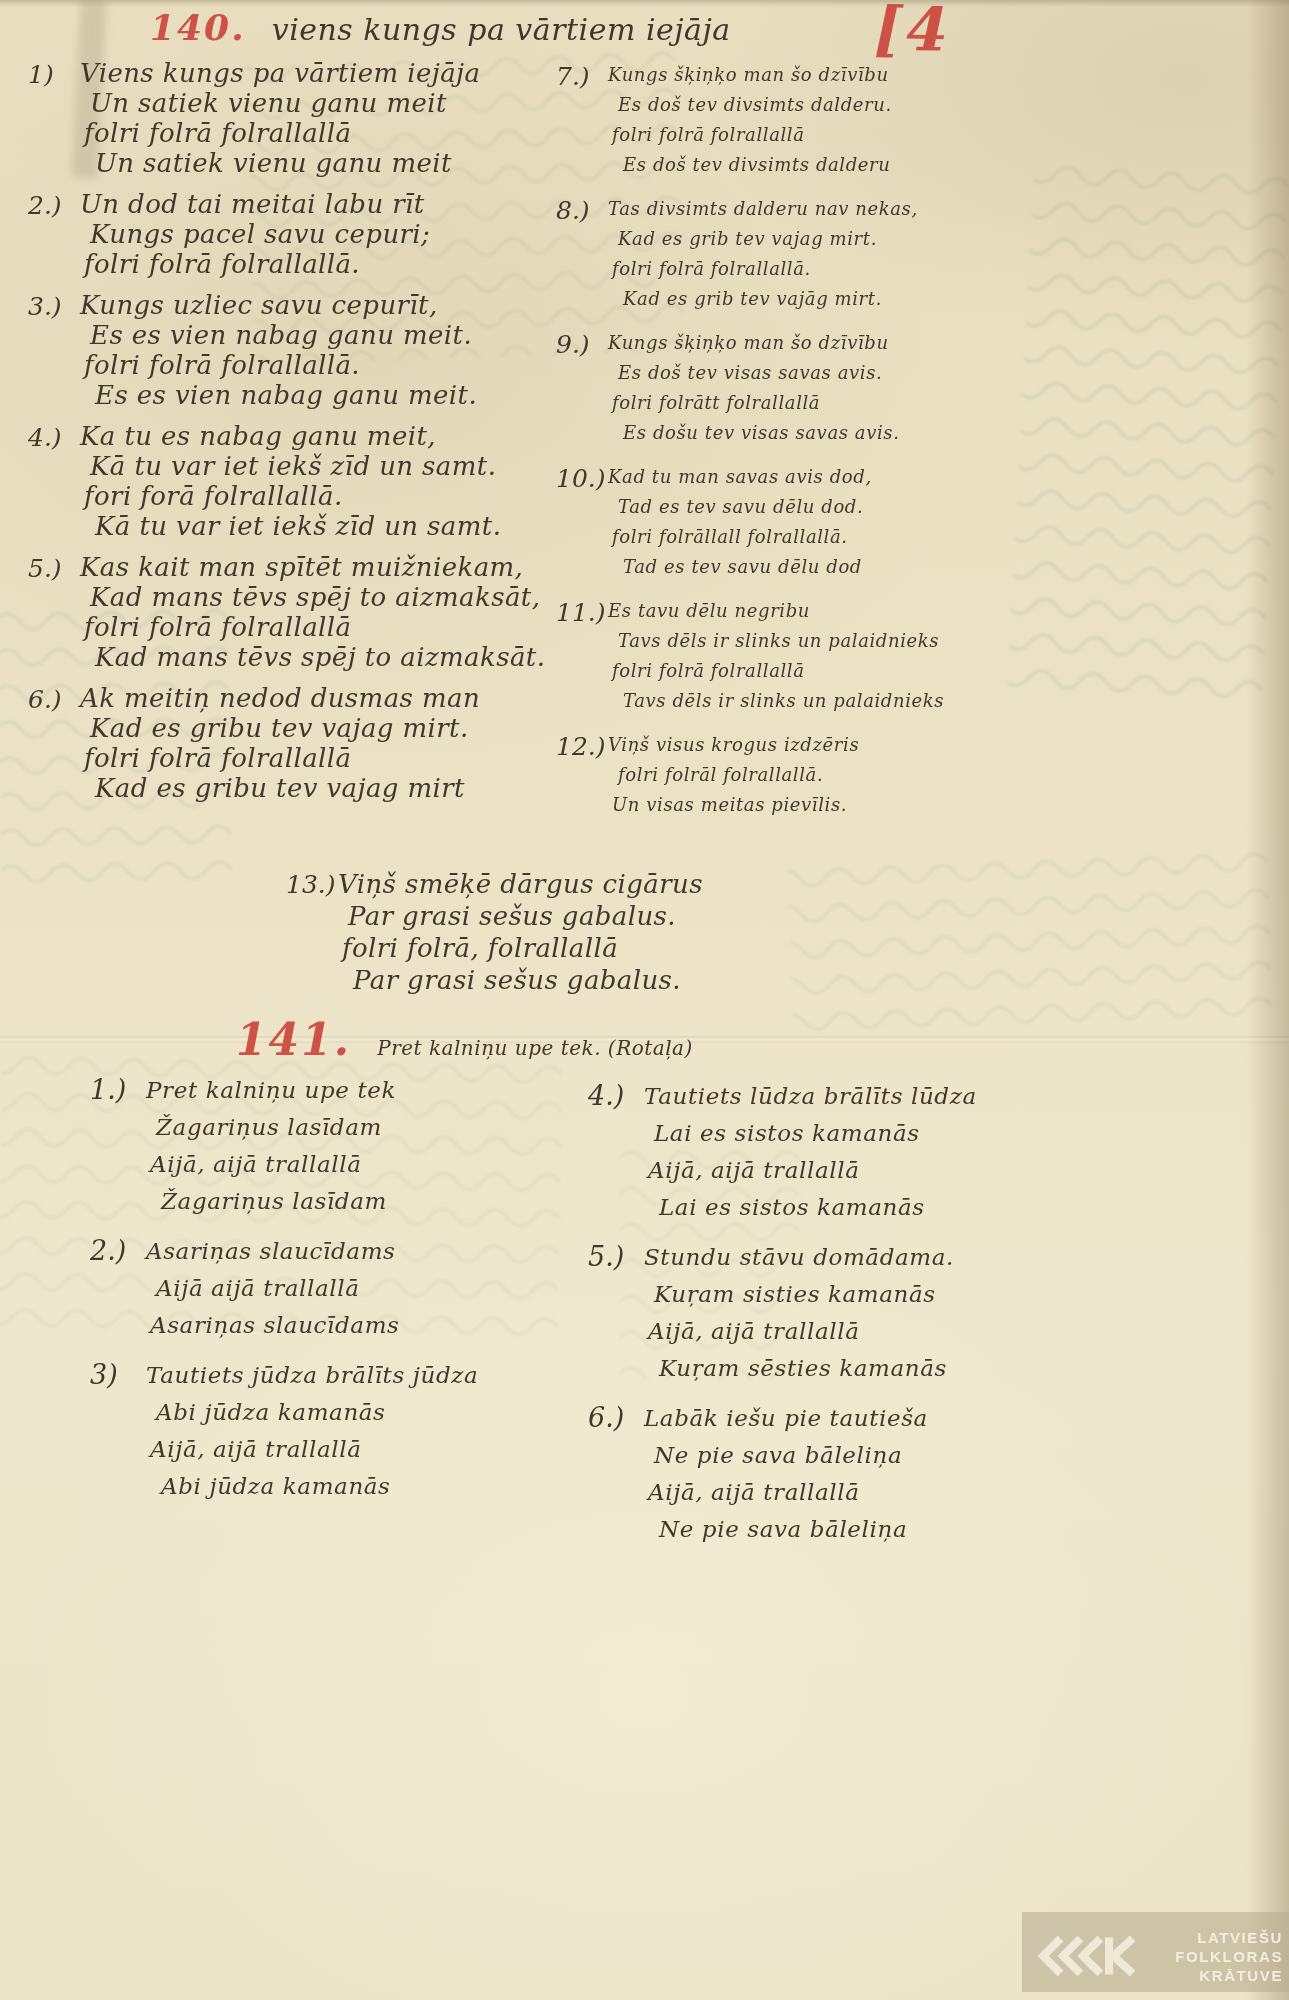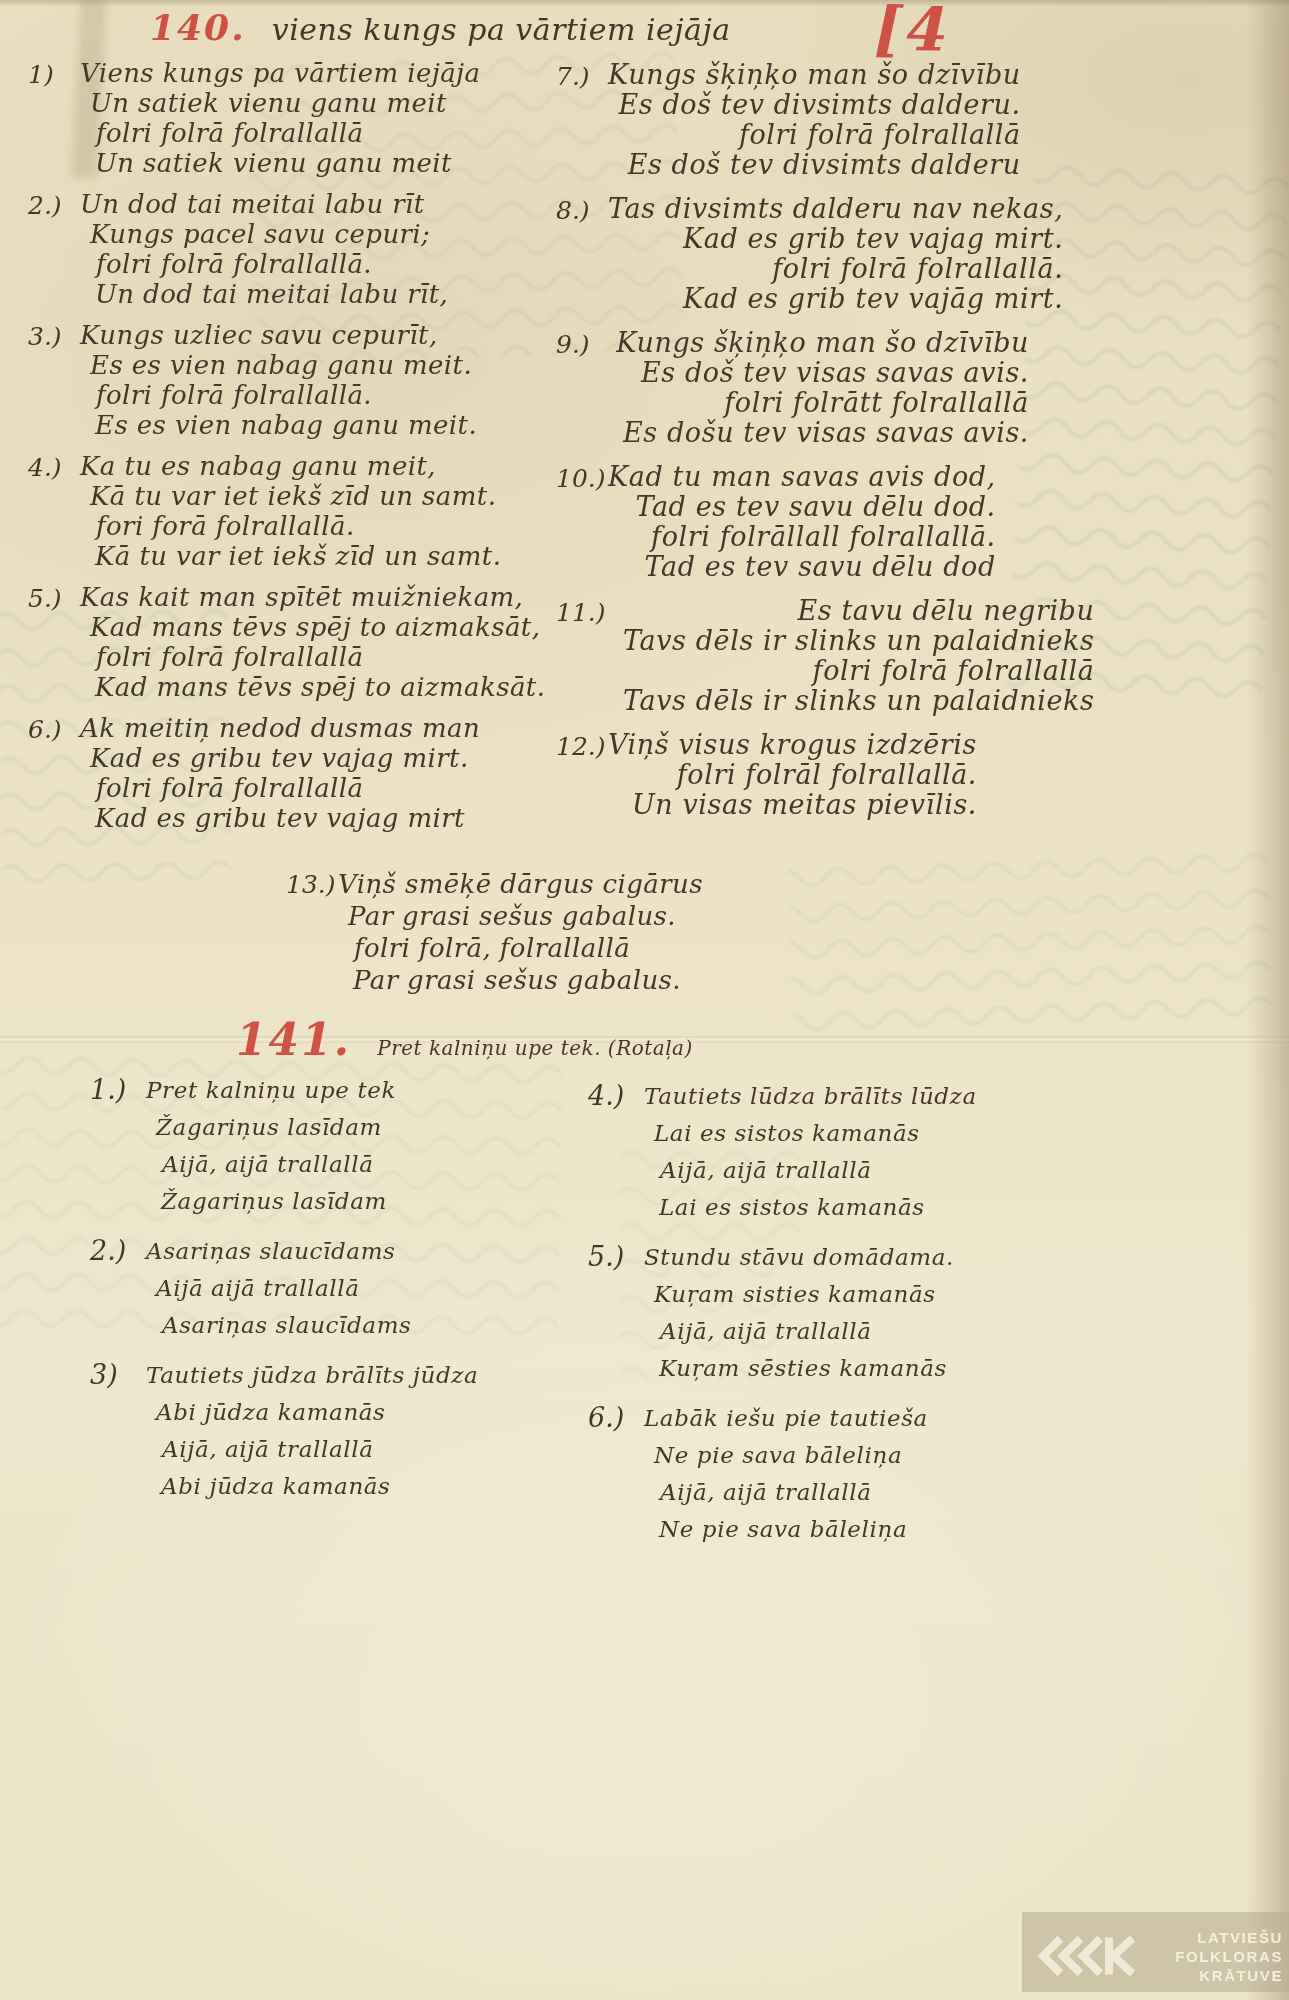--- a/index.html
+++ b/index.html
@@ -35,23 +35,23 @@
   #s140-left{left:28px;top:58px;width:540px;}
   #s140-right{left:556px;top:60px;width:730px;}
   #s140-center{left:286px;top:868px;width:560px;}
   #s141-left{left:90px;top:1072px;width:500px;}
   #s141-right{left:588px;top:1078px;width:580px;}
 
   .verse{display:flex;margin-bottom:11px;}
   .vnum{flex:0 0 52px;font-size:25px;padding-top:2px;}
   .vlines .line{font-size:26px;line-height:30px;white-space:nowrap;letter-spacing:0.4px;}
   .vlines .line:nth-child(2){margin-left:10px;}
-  .vlines .line:nth-child(3){margin-left:16px;}
+  .vlines .line:nth-child(3){margin-left:4px;}
   .vlines .line:nth-child(4){margin-left:15px;}
-  #s140-right .vlines .line{font-size:27px;letter-spacing:0.6px;text-align:right;}
+  #s140-right .vlines .line{font-size:18px;letter-spacing:0.6px;}
   #s140-right .verse{margin-bottom:14px;}
   #s140-center .vlines .line{line-height:32px;}
   .big .vnum{flex-basis:56px;font-size:27px;}
   .big .vlines .line{font-size:23px;line-height:37px;letter-spacing:0.6px;}
   .big .verse{margin-bottom:13px;}
 
   
   .crease{
     position:absolute;left:0;top:1036px;width:1289px;height:7px;
     background:linear-gradient(180deg,rgba(120,103,72,0.14),rgba(255,253,242,0.30),rgba(120,103,72,0.10));
@@ -128,21 +128,20 @@
           <div class="line">folri folrā folrallallā</div>
           <div class="line">Un satiek vienu ganu meit</div>
         </div>
       </div>
       <div class="verse">
         <span class="vnum">2.)</span>
         <div class="vlines">
           <div class="line">Un dod tai meitai labu rīt</div>
           <div class="line">Kungs pacel savu cepuri;</div>
           <div class="line">folri folrā folrallallā.</div>
-          <div class="line">Un dod tai meitai labu rīt,</div>
         </div>
       </div>
       <div class="verse">
         <span class="vnum">3.)</span>
         <div class="vlines">
           <div class="line">Kungs uzliec savu cepurīt,</div>
           <div class="line">Es es vien nabag ganu meit.</div>
           <div class="line">folri folrā folrallallā.</div>
           <div class="line">Es es vien nabag ganu meit.</div>
         </div>

